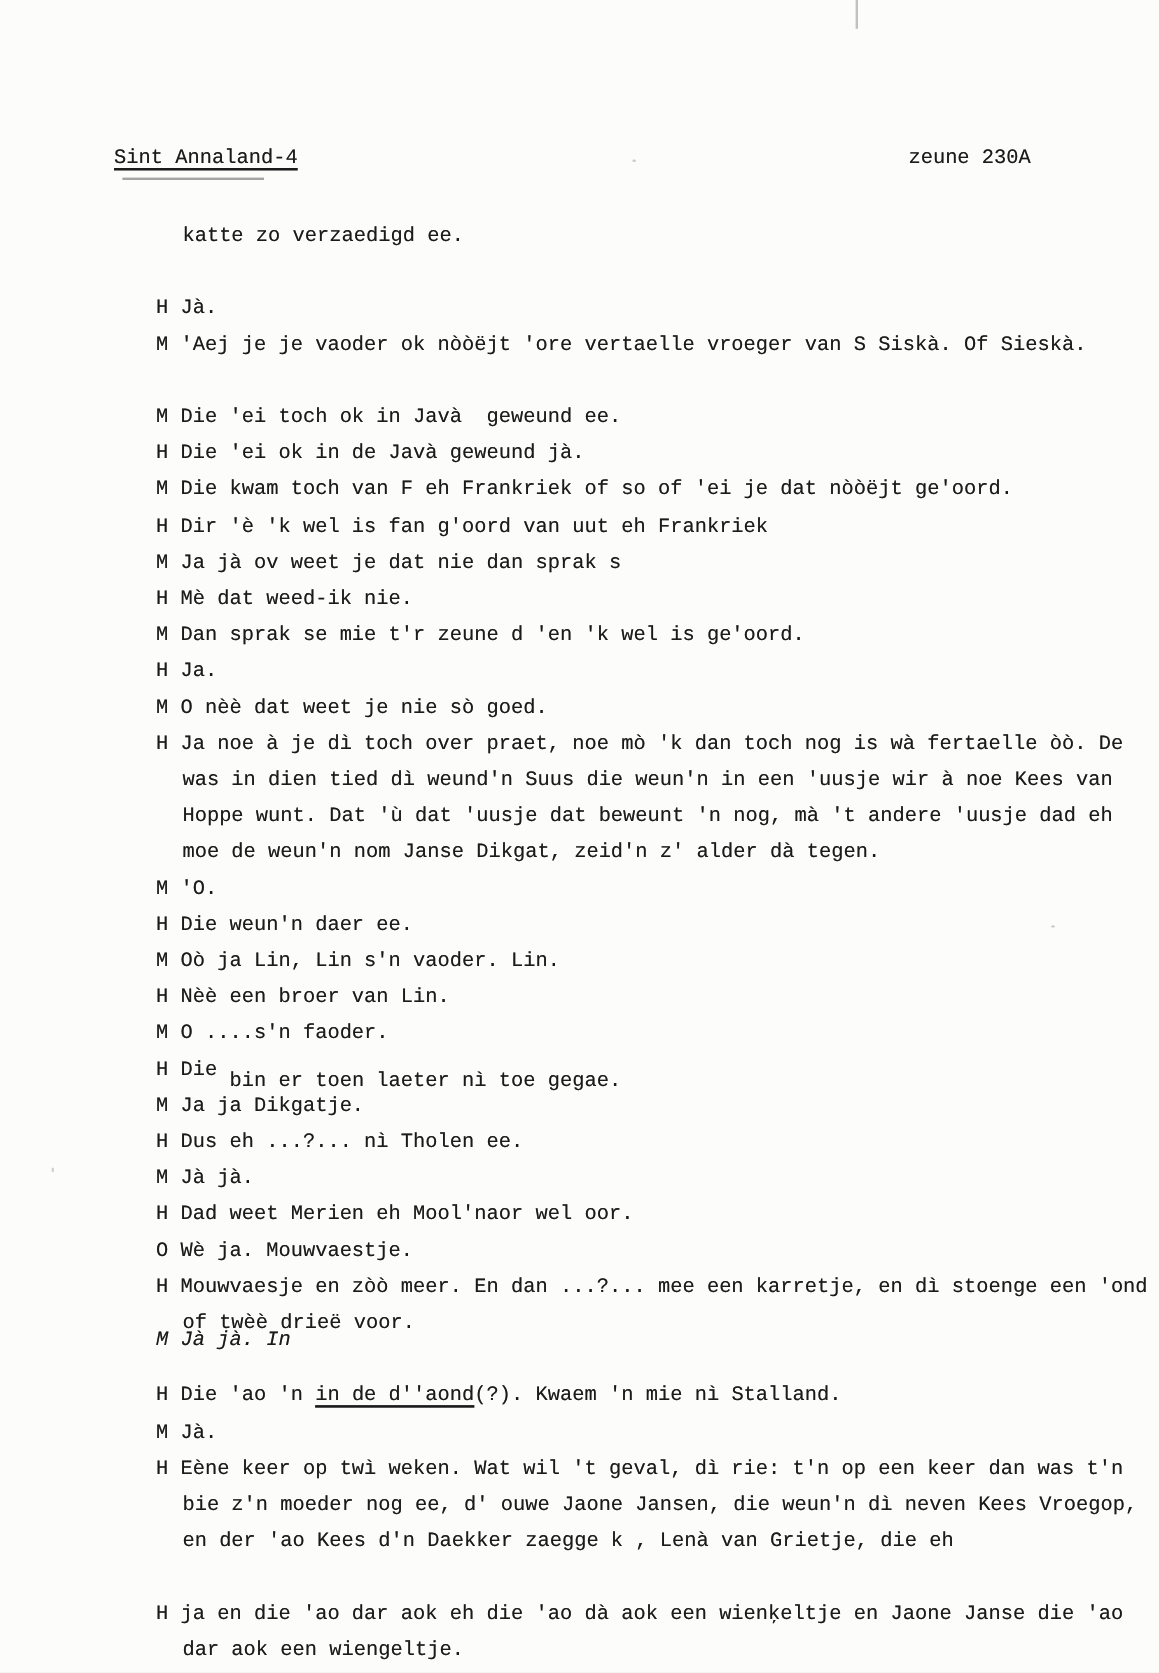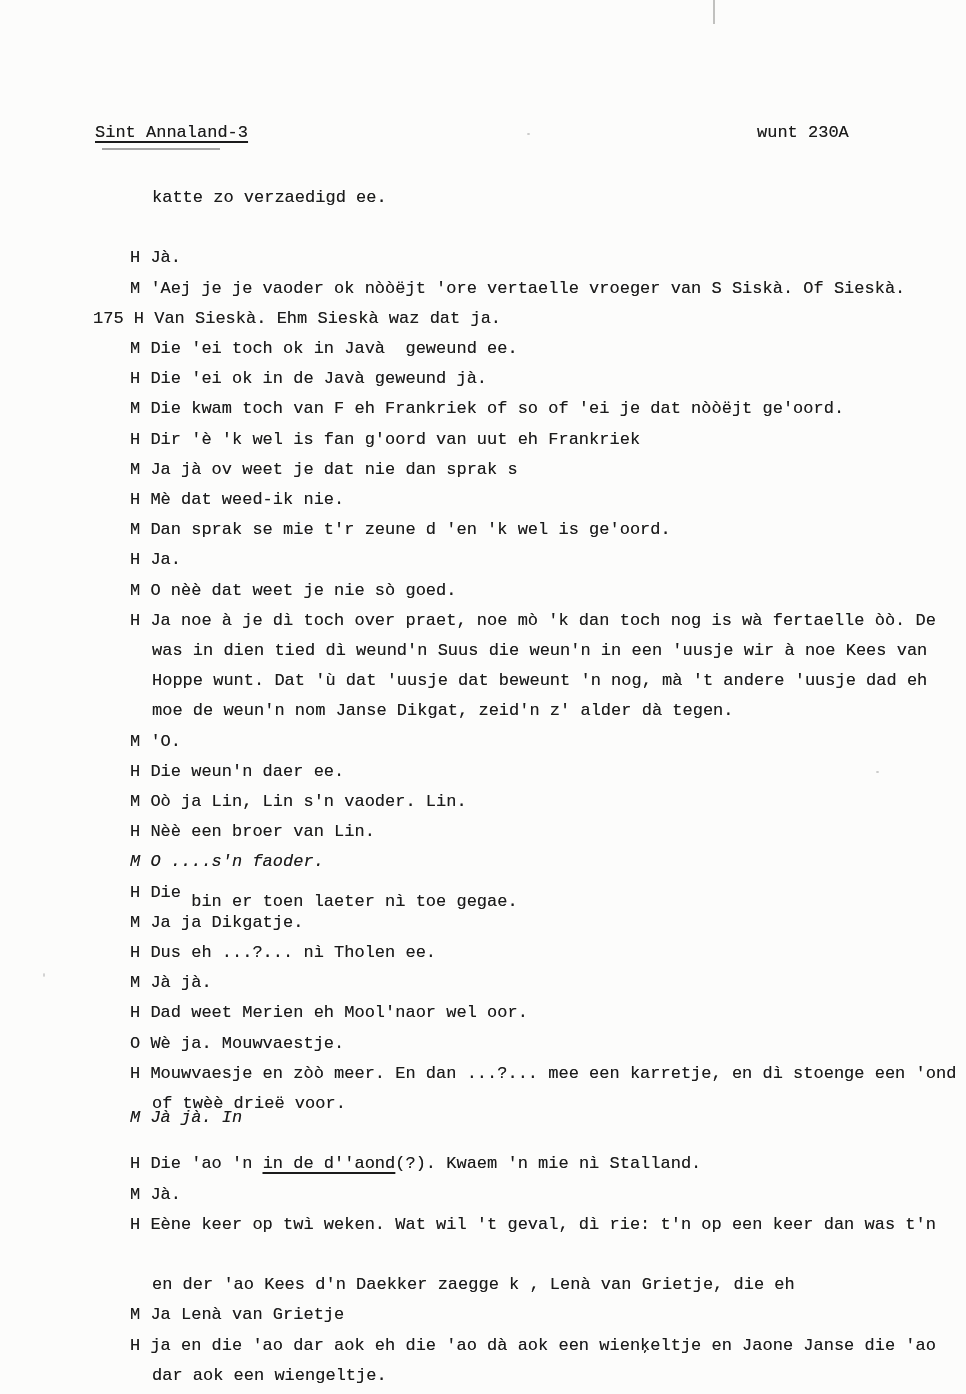--- a/index.html
+++ b/index.html
@@ -63,61 +63,60 @@
   .artifact { position: absolute; background: #9a9a98; }
   .artifact.scratch { left: 713px; top: 0; width: 1.5px; height: 24px; opacity: 0.6; }
   .artifact.dot1 { left: 876px; top: 771px; width: 3px; height: 2px; opacity: 0.5; border-radius: 50%; }
   .artifact.dot2 { left: 43px;  top: 973px; width: 2px; height: 4px; opacity: 0.45; border-radius: 50%; }
   .artifact.dot3 { left: 527px; top: 133px; width: 3px; height: 2px; opacity: 0.5; border-radius: 50%; }
 </style>
 </head>
 <body>
 
 <div class="page">
-  <div class="hdr-title">Sint Annaland-3</div>
+  <div class="hdr-title">Sint Annaland-4</div>
   <div class="hdr-underline2"></div>
-  <div class="hdr-band">wunt 230A</div>
+  <div class="hdr-band">zeune 230A</div>
 
   <div class="transcript">
       <div class="line cont" style="top: 157px;">katte zo verzaedigd ee.</div>
       <div class="line spk" style="top: 217.4px;">H Jà.</div>
       <div class="line spk" style="top: 247.6px;">M 'Aej je je vaoder ok nòòëjt 'ore vertaelle vroeger van S Siskà. Of Sieskà.</div>
-      <div class="line num" style="top: 277.8px;">175 H Van Sieskà. Ehm Sieskà waz dat ja.</div>
       <div class="line spk" style="top: 308px;">M Die 'ei toch ok in Javà  geweund ee.</div>
       <div class="line spk" style="top: 338.2px;">H Die 'ei ok in de Javà geweund jà.</div>
       <div class="line spk" style="top: 368.4px;">M Die kwam toch van F eh Frankriek of so of 'ei je dat nòòëjt ge'oord.</div>
       <div class="line spk" style="top: 398.6px;">H Dir 'è 'k wel is fan g'oord van uut eh Frankriek</div>
       <div class="line spk" style="top: 428.8px;">M Ja jà ov weet je dat nie dan sprak s</div>
       <div class="line spk" style="top: 459px;">H Mè dat weed-ik nie.</div>
       <div class="line spk" style="top: 489.2px;">M Dan sprak se mie t'r zeune d 'en 'k wel is ge'oord.</div>
       <div class="line spk" style="top: 519.4px;">H Ja.</div>
       <div class="line spk" style="top: 549.6px;">M O nèè dat weet je nie sò goed.</div>
       <div class="line spk" style="top: 579.8px;">H Ja noe à je dì toch over praet, noe mò 'k dan toch nog is wà fertaelle òò. De</div>
       <div class="line cont" style="top: 610px;">was in dien tied dì weund'n Suus die weun'n in een 'uusje wir à noe Kees van</div>
       <div class="line cont" style="top: 640.2px;">Hoppe wunt. Dat 'ù dat 'uusje dat beweunt 'n nog, mà 't andere 'uusje dad eh</div>
       <div class="line cont" style="top: 670.4px;">moe de weun'n nom Janse Dikgat, zeid'n z' alder dà tegen.</div>
       <div class="line spk" style="top: 700.6px;">M 'O.</div>
       <div class="line spk" style="top: 730.8px;">H Die weun'n daer ee.</div>
       <div class="line spk" style="top: 761px;">M Oò ja Lin, Lin s'n vaoder. Lin.</div>
       <div class="line spk" style="top: 791.2px;">H Nèè een broer van Lin.</div>
-      <div class="line spk" style="top: 821.4px; font-style: italic;">M O ....s'n faoder.</div>
+      <div class="line spk" style="top: 821.4px;">M O ....s'n faoder.</div>
       <div class="line spk" style="top: 851.6px;"><span>H Die </span><span class="drop">bin er toen laeter nì toe gegae.</span></div>
       <div class="line spk" style="top: 881.8px;">M Ja ja Dikgatje.</div>
       <div class="line spk" style="top: 912px;">H Dus eh ...?... nì Tholen ee.</div>
       <div class="line spk" style="top: 942.2px;">M Jà jà.</div>
       <div class="line spk" style="top: 972.4px;">H Dad weet Merien eh Mool'naor wel oor.</div>
       <div class="line spk" style="top: 1002.6px;">O Wè ja. Mouwvaestje.</div>
       <div class="line spk" style="top: 1032.8px;">H Mouwvaesje en zòò meer. En dan ...?... mee een karretje, en dì stoenge een 'ond</div>
       <div class="line cont" style="top: 1063px;">of twèè drieë voor.</div>
       <div class="line spk" style="top: 1077px; font-style: italic;">M Jà jà. In</div>
       <div class="line spk" style="top: 1123.4px;"><span>H Die 'ao 'n </span><span class="u">in de d''aond</span><span>(?). Kwaem 'n mie nì Stalland.</span></div>
       <div class="line spk" style="top: 1153.6px;">M Jà.</div>
       <div class="line spk" style="top: 1183.8px;">H Eène keer op twì weken. Wat wil 't geval, dì rie: t'n op een keer dan was t'n</div>
+      <div class="line cont" style="top: 1214px;">bie z'n moeder nog ee, d' ouwe Jaone Jansen, die weun'n dì neven Kees Vroegop,</div>
       <div class="line cont" style="top: 1244.2px;">en der 'ao Kees d'n Daekker zaegge k , Lenà van Grietje, die eh</div>
-      <div class="line spk" style="top: 1274.4px;">M Ja Lenà van Grietje</div>
       <div class="line spk" style="top: 1304.6px;">H ja en die 'ao dar aok eh die 'ao dà aok een wienķeltje en Jaone Janse die 'ao</div>
       <div class="line cont" style="top: 1334.8px;">dar aok een wiengeltje.</div>
     </div>
 
   <div class="artifact scratch"></div>
   <div class="artifact dot1"></div>
   <div class="artifact dot2"></div>
   <div class="artifact dot3"></div>
 </div>
 

